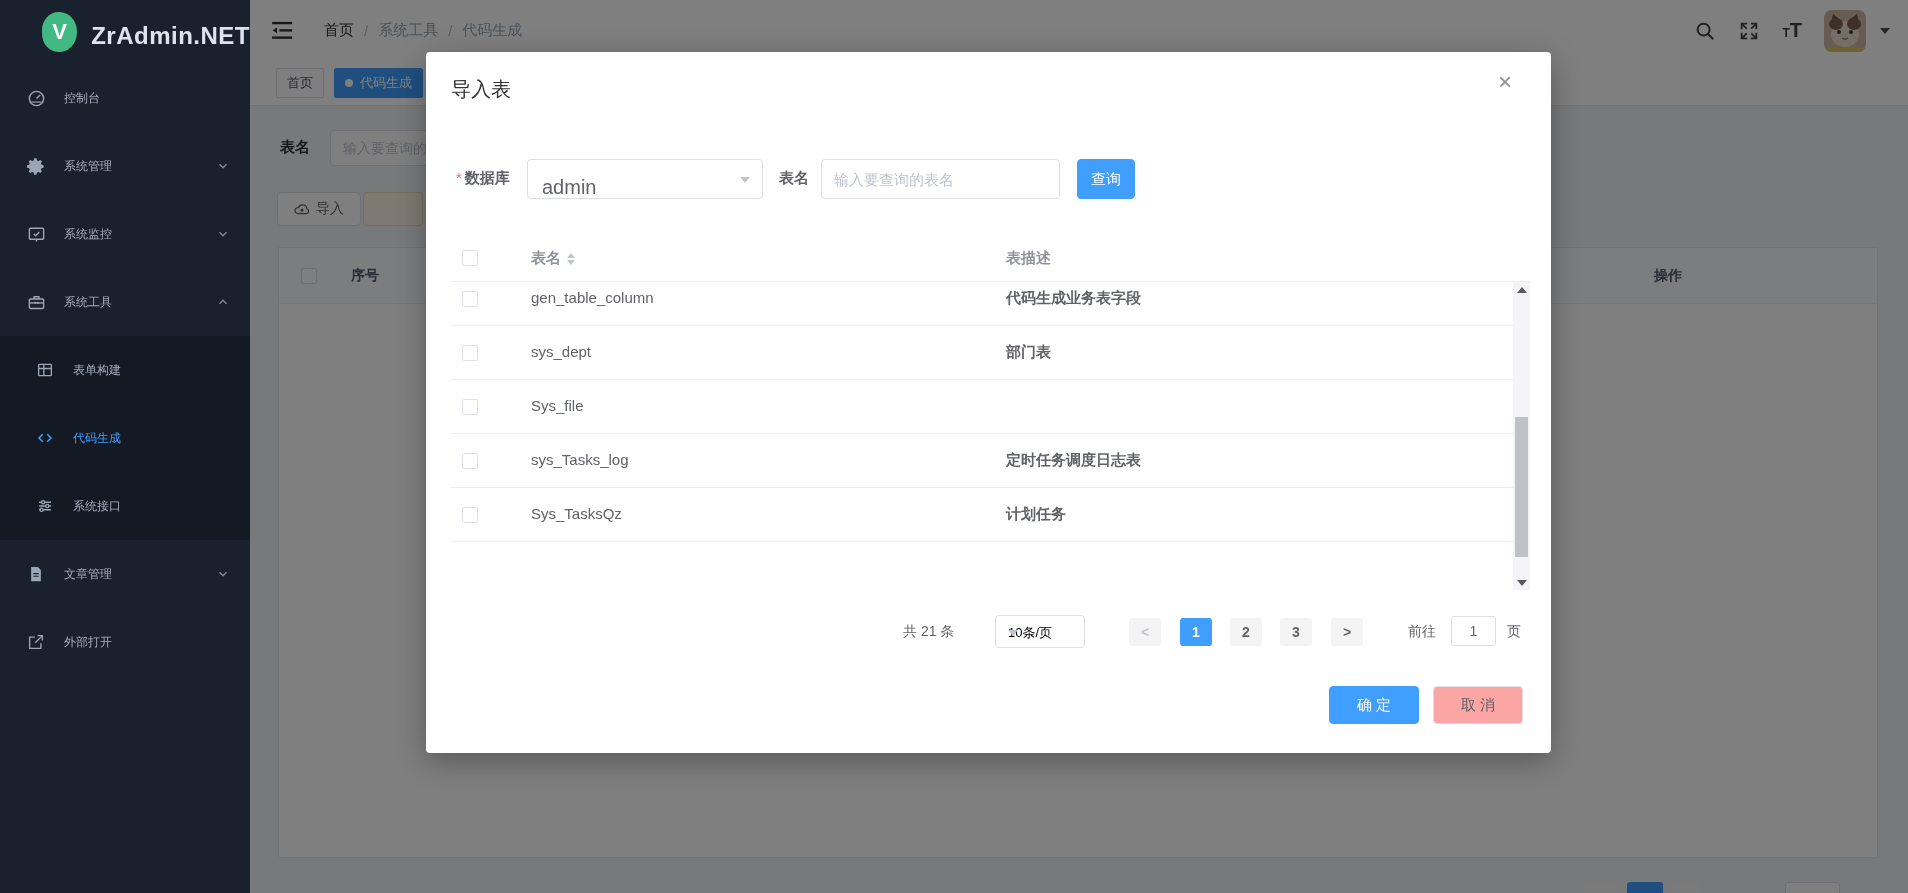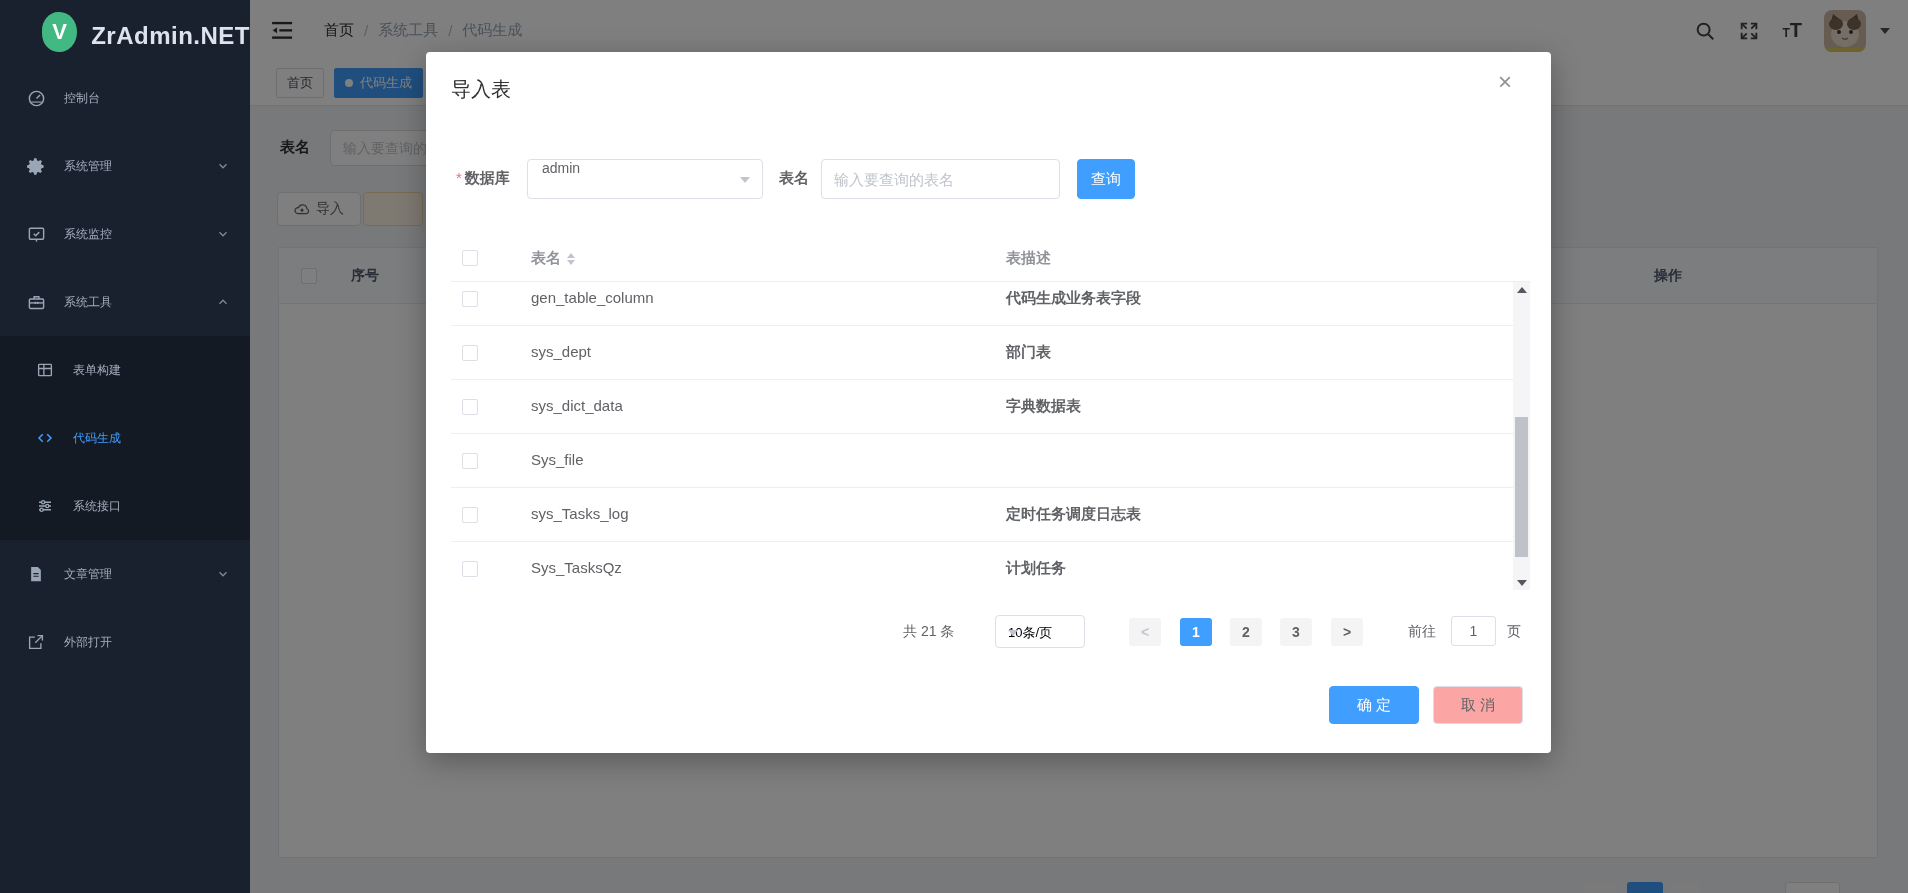--- a/index.html
+++ b/index.html
@@ -68,21 +68,21 @@
   
   .dialog { position:absolute; left:398px; top:52px; width:1125px; height:701px; background:#fff; border-radius:4px; box-shadow:0 8px 30px rgba(0,0,0,.3); z-index:100;margin-left:28px; }
   .dlg-title { position:absolute; left:25px; top:24px; font-size:20px; color:#303133; }
   .dlg-close { position:absolute; left:1072px; top:18px; font-size:24px; color:#909399; cursor:pointer; line-height:1; }
   .dlg-form { position:absolute; left:0; top:107px; width:100%; height:40px; }
   .f-label { position:absolute; top:10px; font-size:15px; font-weight:bold; color:#606266; }
   .f-label .req { color:#f56c6c; margin-right:3px; font-weight:normal; }
   .lbl-db { left:30px; }
   .lbl-name { left:353px; }
   .select { position:absolute; left:101px; top:0; width:236px; height:40px; border:1px solid #dcdfe6; border-radius:4px; background:#fff; cursor:pointer; }
-  .select .sel-val { position:absolute; left:14px; top:0; font-size:14px; color:#606266; }
+  .select .sel-val { position:absolute; left:14px; top:16px; font-size:20px; color:#606266; }
   .sel-caret { position:absolute; right:12px; top:17px; width:0; height:0; border-left:5px solid transparent; border-right:5px solid transparent; border-top:6px solid #c0c4cc; }
   .dlg-input { position:absolute; left:395px; top:0; width:239px; height:40px; border:1px solid #dcdfe6; border-radius:4px; font-size:15px; padding:0 12px; color:#606266; font-family:"Liberation Sans",sans-serif; }
   .dlg-input::placeholder { color:#bfc4cc; }
   .btn-primary { background:#409eff; color:#fff; border:1px solid #409eff; border-radius:4px; font-size:15px; cursor:pointer; font-family:"Liberation Sans",sans-serif; }
   .btn-search { position:absolute; left:651px; top:0; width:58px; height:40px; }
 
   .dlg-thead { position:absolute; left:25px; top:183px; width:1079px; height:47px; border-bottom:1px solid #ebeef5; }
   .dlg-thead .cb { position:absolute; left:11px; top:15px; }
   .th-name { position:absolute; left:80px; top:14px; font-size:15px; font-weight:bold; color:#909399; display:flex; align-items:center; gap:6px; }
   .th-desc { position:absolute; left:555px; top:14px; font-size:15px; font-weight:bold; color:#909399; }
@@ -384,25 +384,20 @@
           <span class="td-name">gen_table_column</span>
           <span class="td-desc">代码生成业务表字段</span>
         </div>
         <div class="trow">
           <span class="cb"></span>
           <span class="td-name">sys_dept</span>
           <span class="td-desc">部门表</span>
         </div>
         <div class="trow">
           <span class="cb"></span>
-          <span class="td-name">sys_dict_data</span>
-          <span class="td-desc">字典数据表</span>
-        </div>
-        <div class="trow">
-          <span class="cb"></span>
           <span class="td-name">Sys_file</span>
           <span class="td-desc"></span>
         </div>
         <div class="trow">
           <span class="cb"></span>
           <span class="td-name">sys_Tasks_log</span>
           <span class="td-desc">定时任务调度日志表</span>
         </div>
         <div class="trow">
           <span class="cb"></span>

